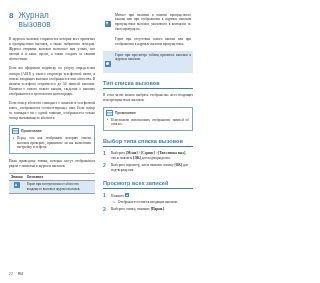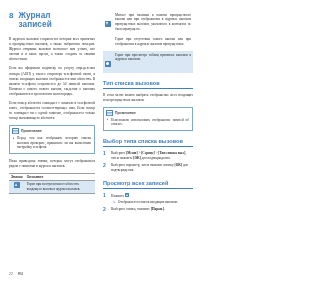--- a/index.html
+++ b/index.html
@@ -19,21 +19,21 @@
 
   
   .chapter { display: flex; gap: 5px; margin-bottom: 8px; }
   .chapter-num {
     font-family: "Liberation Sans", sans-serif;
     font-size: 8px; font-weight: bold; color: #3f7fbf;
     line-height: 9px;
   }
   .chapter-title {
     font-family: "Liberation Sans", sans-serif;
-    font-size: 8.2px; font-weight: bold; color: #3f7fbf;
+    font-size: 8.2px; font-weight: normal; color: #3f7fbf;
     line-height: 9px; letter-spacing: .1px;
   }
 
   
   p.body {
     font-size: 3.5px; line-height: 5.1px;
     text-align: justify; color: #2b2b2b;
     margin-bottom: 4px;
   }
 
@@ -170,21 +170,21 @@
 
 <div class="page">
   <div class="cols">
 
     <div class="col">
 
       <div class="chapter">
         <div class="chapter-num">8</div>
         <div>
           <div class="chapter-title">Журнал</div>
-          <div class="chapter-title">записей</div>
+          <div class="chapter-title">вызовов</div>
         </div>
       </div>
 
       <p class="body">В журнале вызовов сохраняется история всех принятых и пропущенных вызовов, а также набранных номеров. Журнал отправки вызовов позволяет вам узнать, кто звонил и в какое время, а также следить за своими абонентами.</p>
       <p class="body">Если вы оформили подписку на услугу определения номера (АОН) у своего оператора телефонной связи, в списке входящих вызовов отображается имя абонента. В памяти телефона сохраняется до 50 записей вызовов. Начиная с самого нового вызова, сведения о вызовах отображаются в хронологическом порядке.</p>
       <p class="body">Если номер абонента совпадает с записью в телефонной книге, отображается соответствующее имя. Если номер не совпадает ни с одной записью, отображается только номер вызывающего абонента.</p>
 
       <div class="note">
         <div class="note-head">
           <span class="note-icon"></span>

